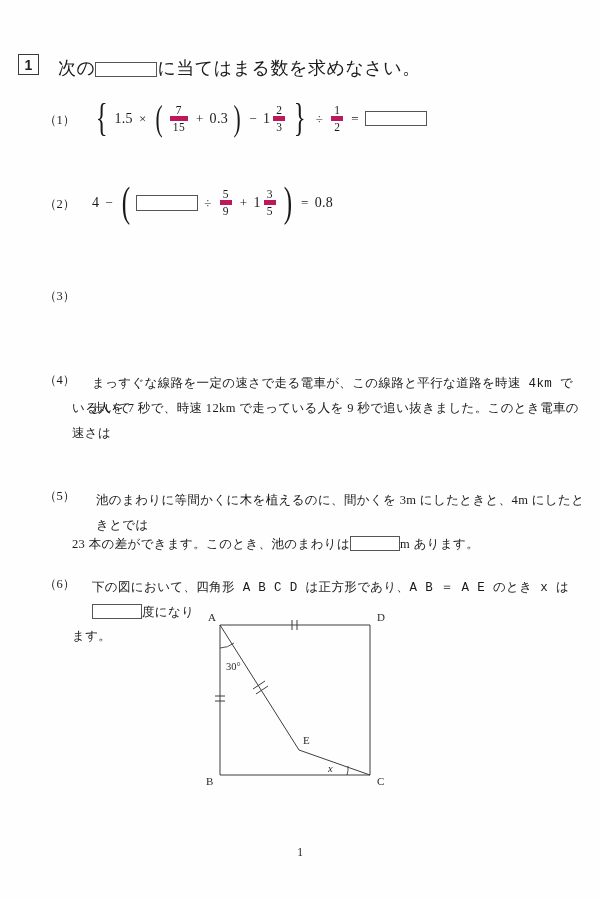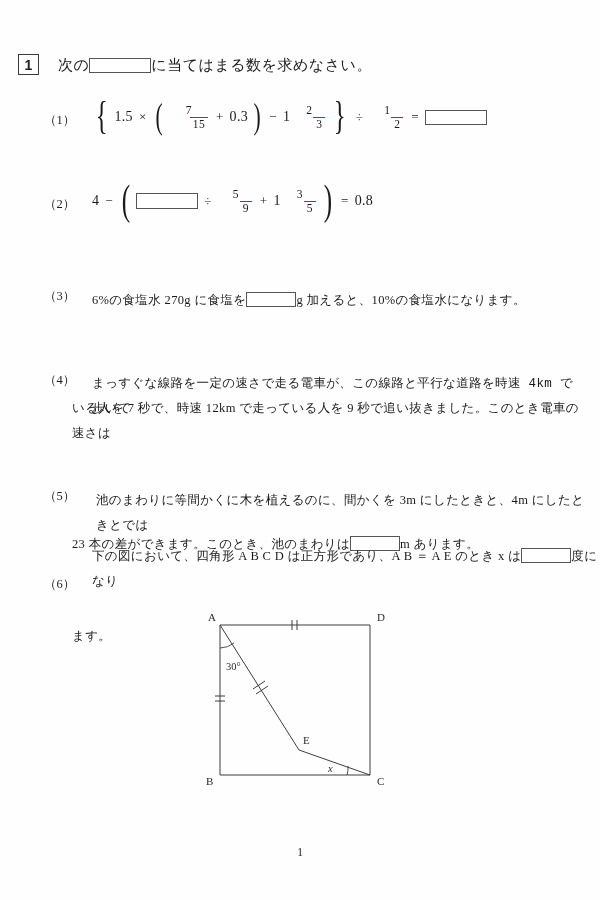--- a/index.html
+++ b/index.html
@@ -37,21 +37,21 @@
     font-size: 14px;
     font-weight: bold;
     font-family: "Liberation Sans", sans-serif;
     color: #222;
   }
 
   .lead-text {
     position: absolute;
     left: 58px;
     top: 56px;
-    font-size: 15px;
+    font-size: 18px;
     letter-spacing: .5px;
     white-space: nowrap;
   }
 
   
   .blank {
     display: inline-block;
     border: 1px solid #555;
     box-sizing: border-box;
     height: 15px;
@@ -118,21 +118,21 @@
     align-items: center;
     justify-content: center;
     vertical-align: middle;
     font-size: 11.5px;
     line-height: 1.08;
     margin: 0 2px;
     position: relative;
     top: 0px;
   }
   .frac .num { padding: 0 3px; }
-  .frac .den { padding: 0 3px; border-top: 1px solid #be185d; margin-left: 20px; }
+  .frac .den { padding: 0 3px; border-top: 5px solid #be185d; }
 
   .mixed {
     display: inline-flex;
     align-items: center;
   }
   .mixed .whole { font-size: 14px; margin-right: 1px; }
 
   
   .figure {
     position: absolute;
@@ -218,44 +218,41 @@
           <span class="den">5</span>
         </span>
       </span>
       <span class="paren tall">)</span>
       <span class="op">=</span>
       <span>0.8</span>
     </div>
   </div>
 
   <div class="pno" style="left:44px; top:288px;">（3）</div>
-  <div class="ptext" style="left:92px; top:288px;">
-    <span>6%の食塩水 270g に食塩を</span><span class="blank w-inline"></span><span>g 加えると、10%の食塩水になります。</span>
-  </div>
 
   <div class="pno" style="left:44px; top:372px;">（4）</div>
   <div class="ptext" style="left:92px; top:372px; width:490px;font-family:Liberation Mono, monospace;">
     <div>
       <span>まっすぐな線路を一定の速さで走る電車が、この線路と平行な道路を時速 4km で歩いて</span>
     </div>
   </div>
   <div class="ptext" style="left:72px; top:396px; width:510px;">
     <span>いる人を 7 秒で、時速 12km で走っている人を 9 秒で追い抜きました。このとき電車の速さは</span>
   </div>
 
   <div class="pno" style="left:44px; top:488px;">（5）</div>
   <div class="ptext" style="left:96px; top:488px; width:500px;">
     <span>池のまわりに等間かくに木を植えるのに、間かくを 3m にしたときと、4m にしたときとでは</span>
   </div>
   <div class="ptext" style="left:72px; top:532px;">
     <span>23 本の差ができます。このとき、池のまわりは</span><span class="blank w-inline"></span><span>m あります。</span>
   </div>
 
   <div class="pno" style="left:44px; top:576px;">（6）</div>
-  <div class="ptext" style="left:92px; top:544px;">
+  <div class="ptext" style="left:92px; top:576px;font-family:Liberation Mono, monospace;">
     <span>下の図において、四角形 A B C D は正方形であり、A B ＝ A E のとき x は</span><span class="blank w-inline"></span><span>度になり</span>
   </div>
   <div class="ptext" style="left:72px; top:600px;margin-top:24px;">
     <span>ます。</span>
   </div>
 
   <div class="figure">
     <svg width="200" height="190" viewBox="0 0 200 190" xmlns="http://www.w3.org/2000/svg">
 
       <g stroke="#3d3d3d" stroke-width="1" fill="none">

